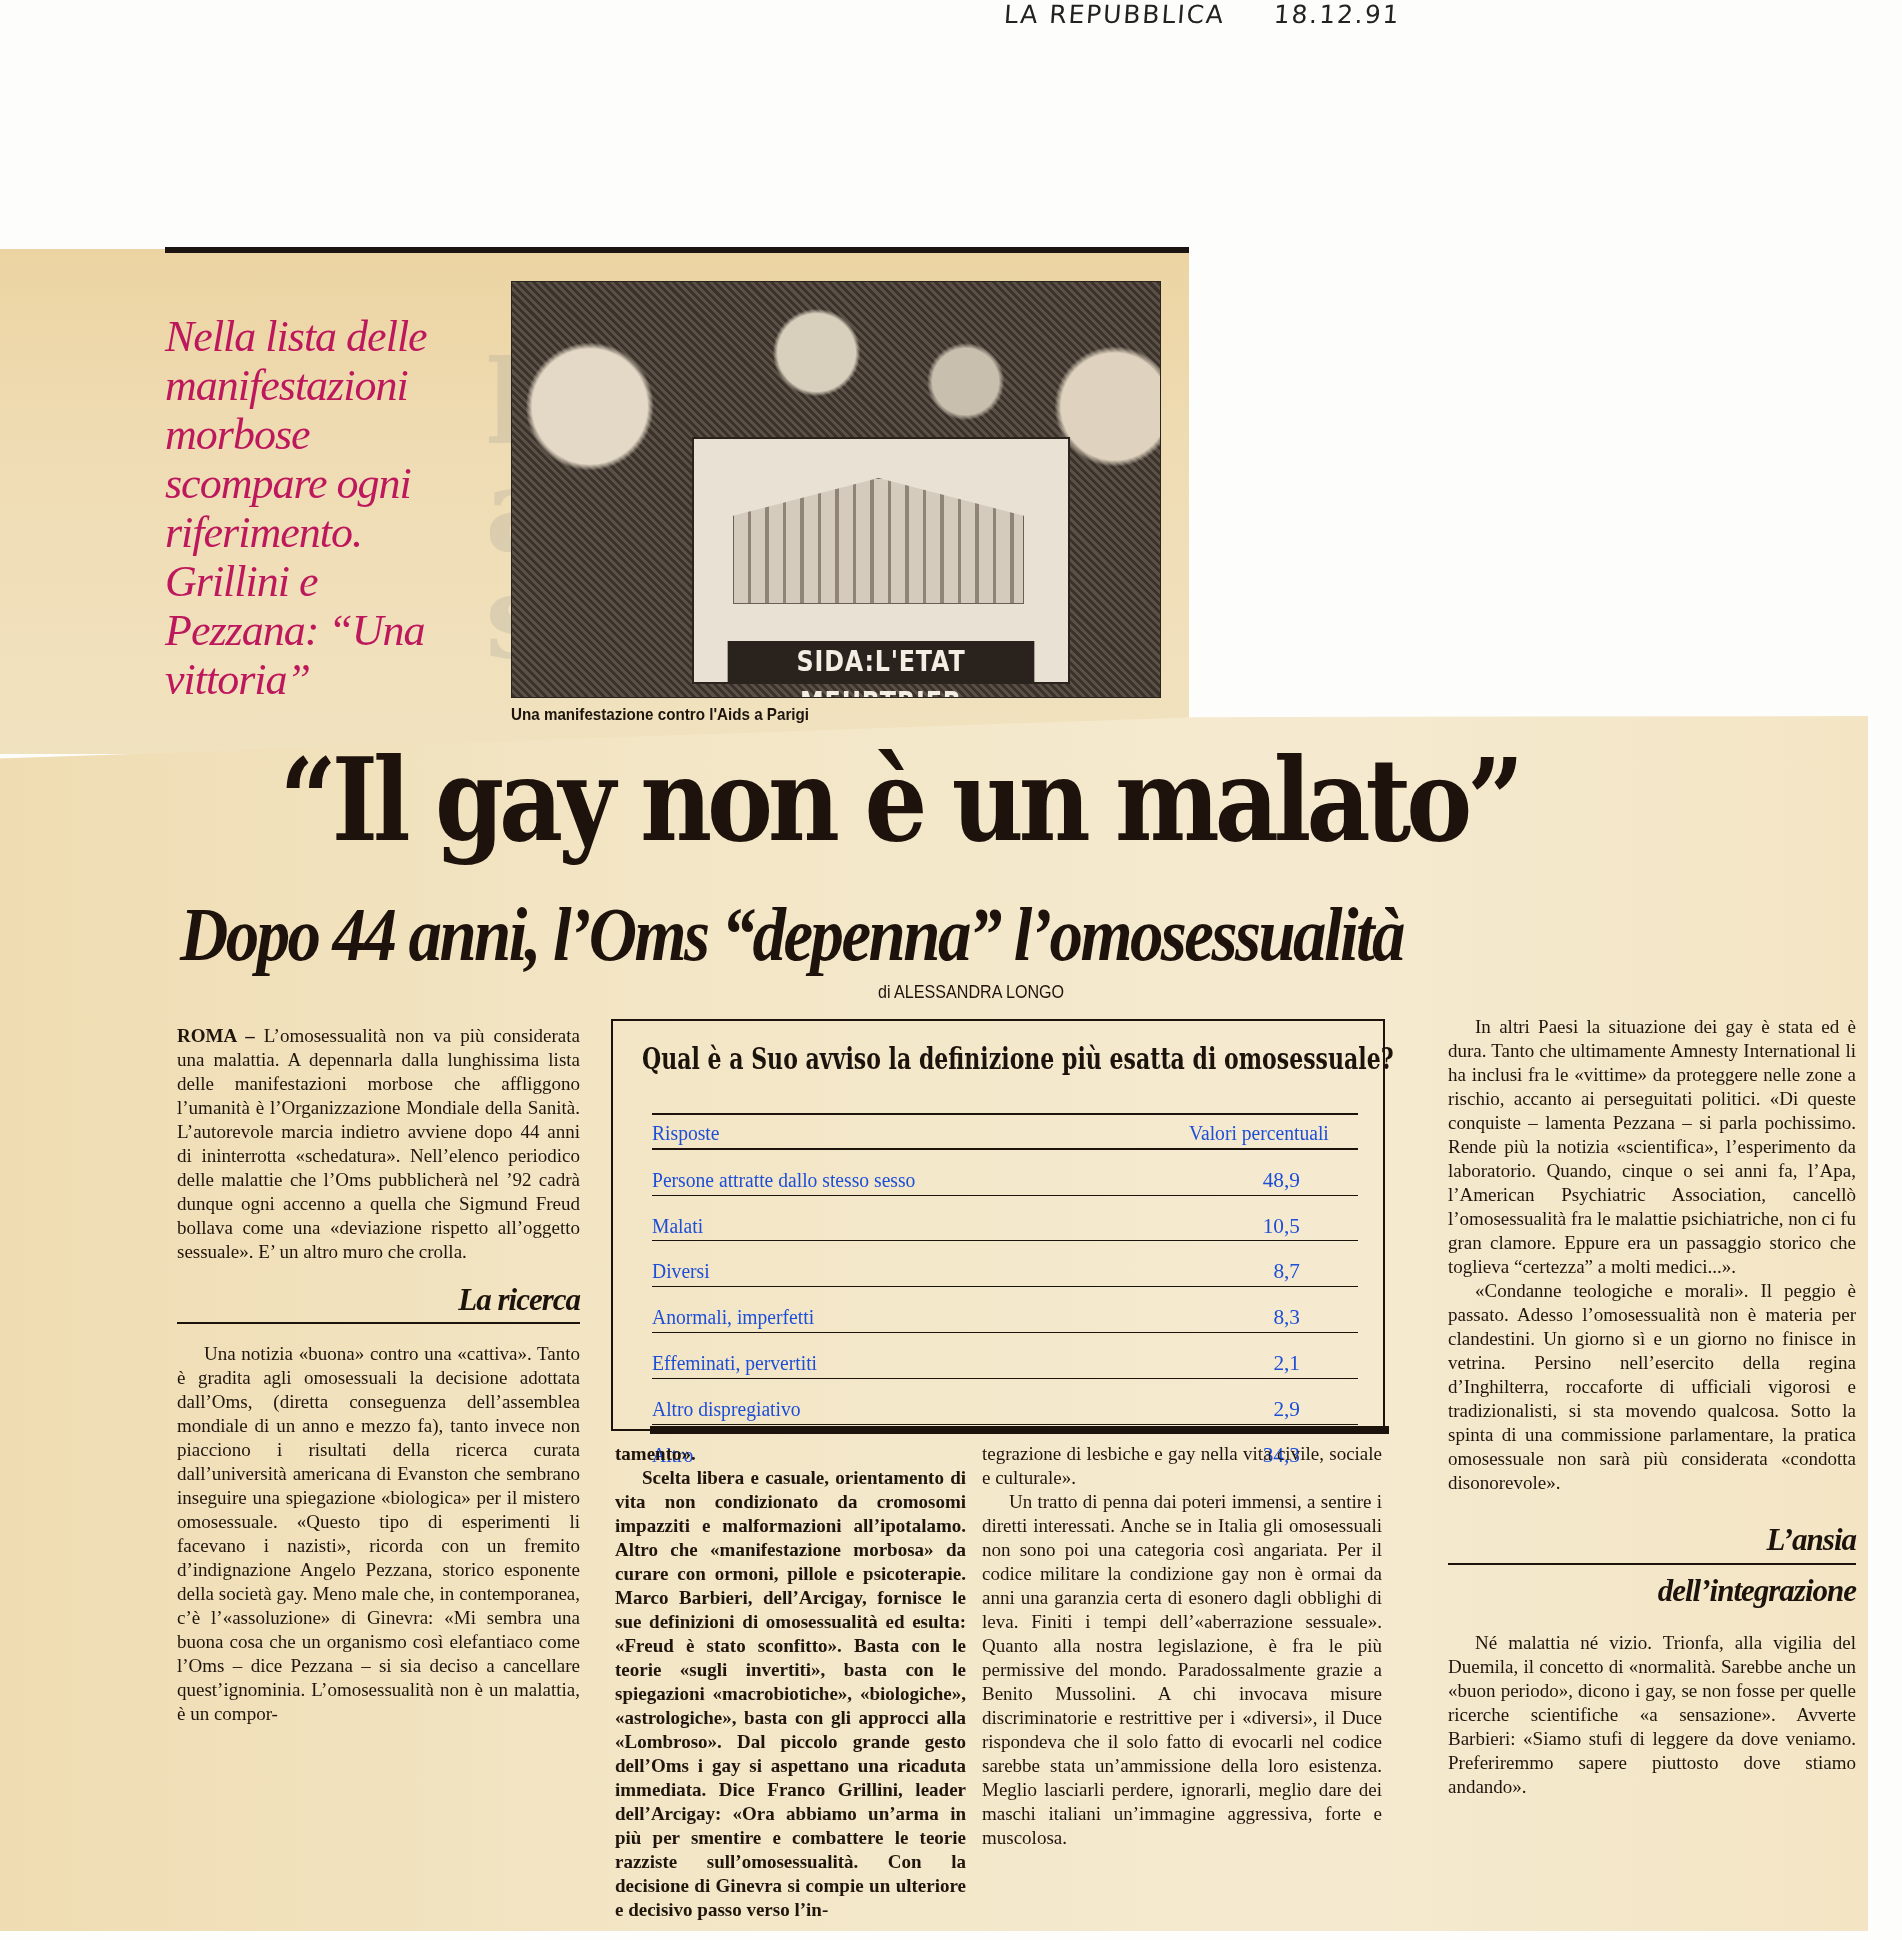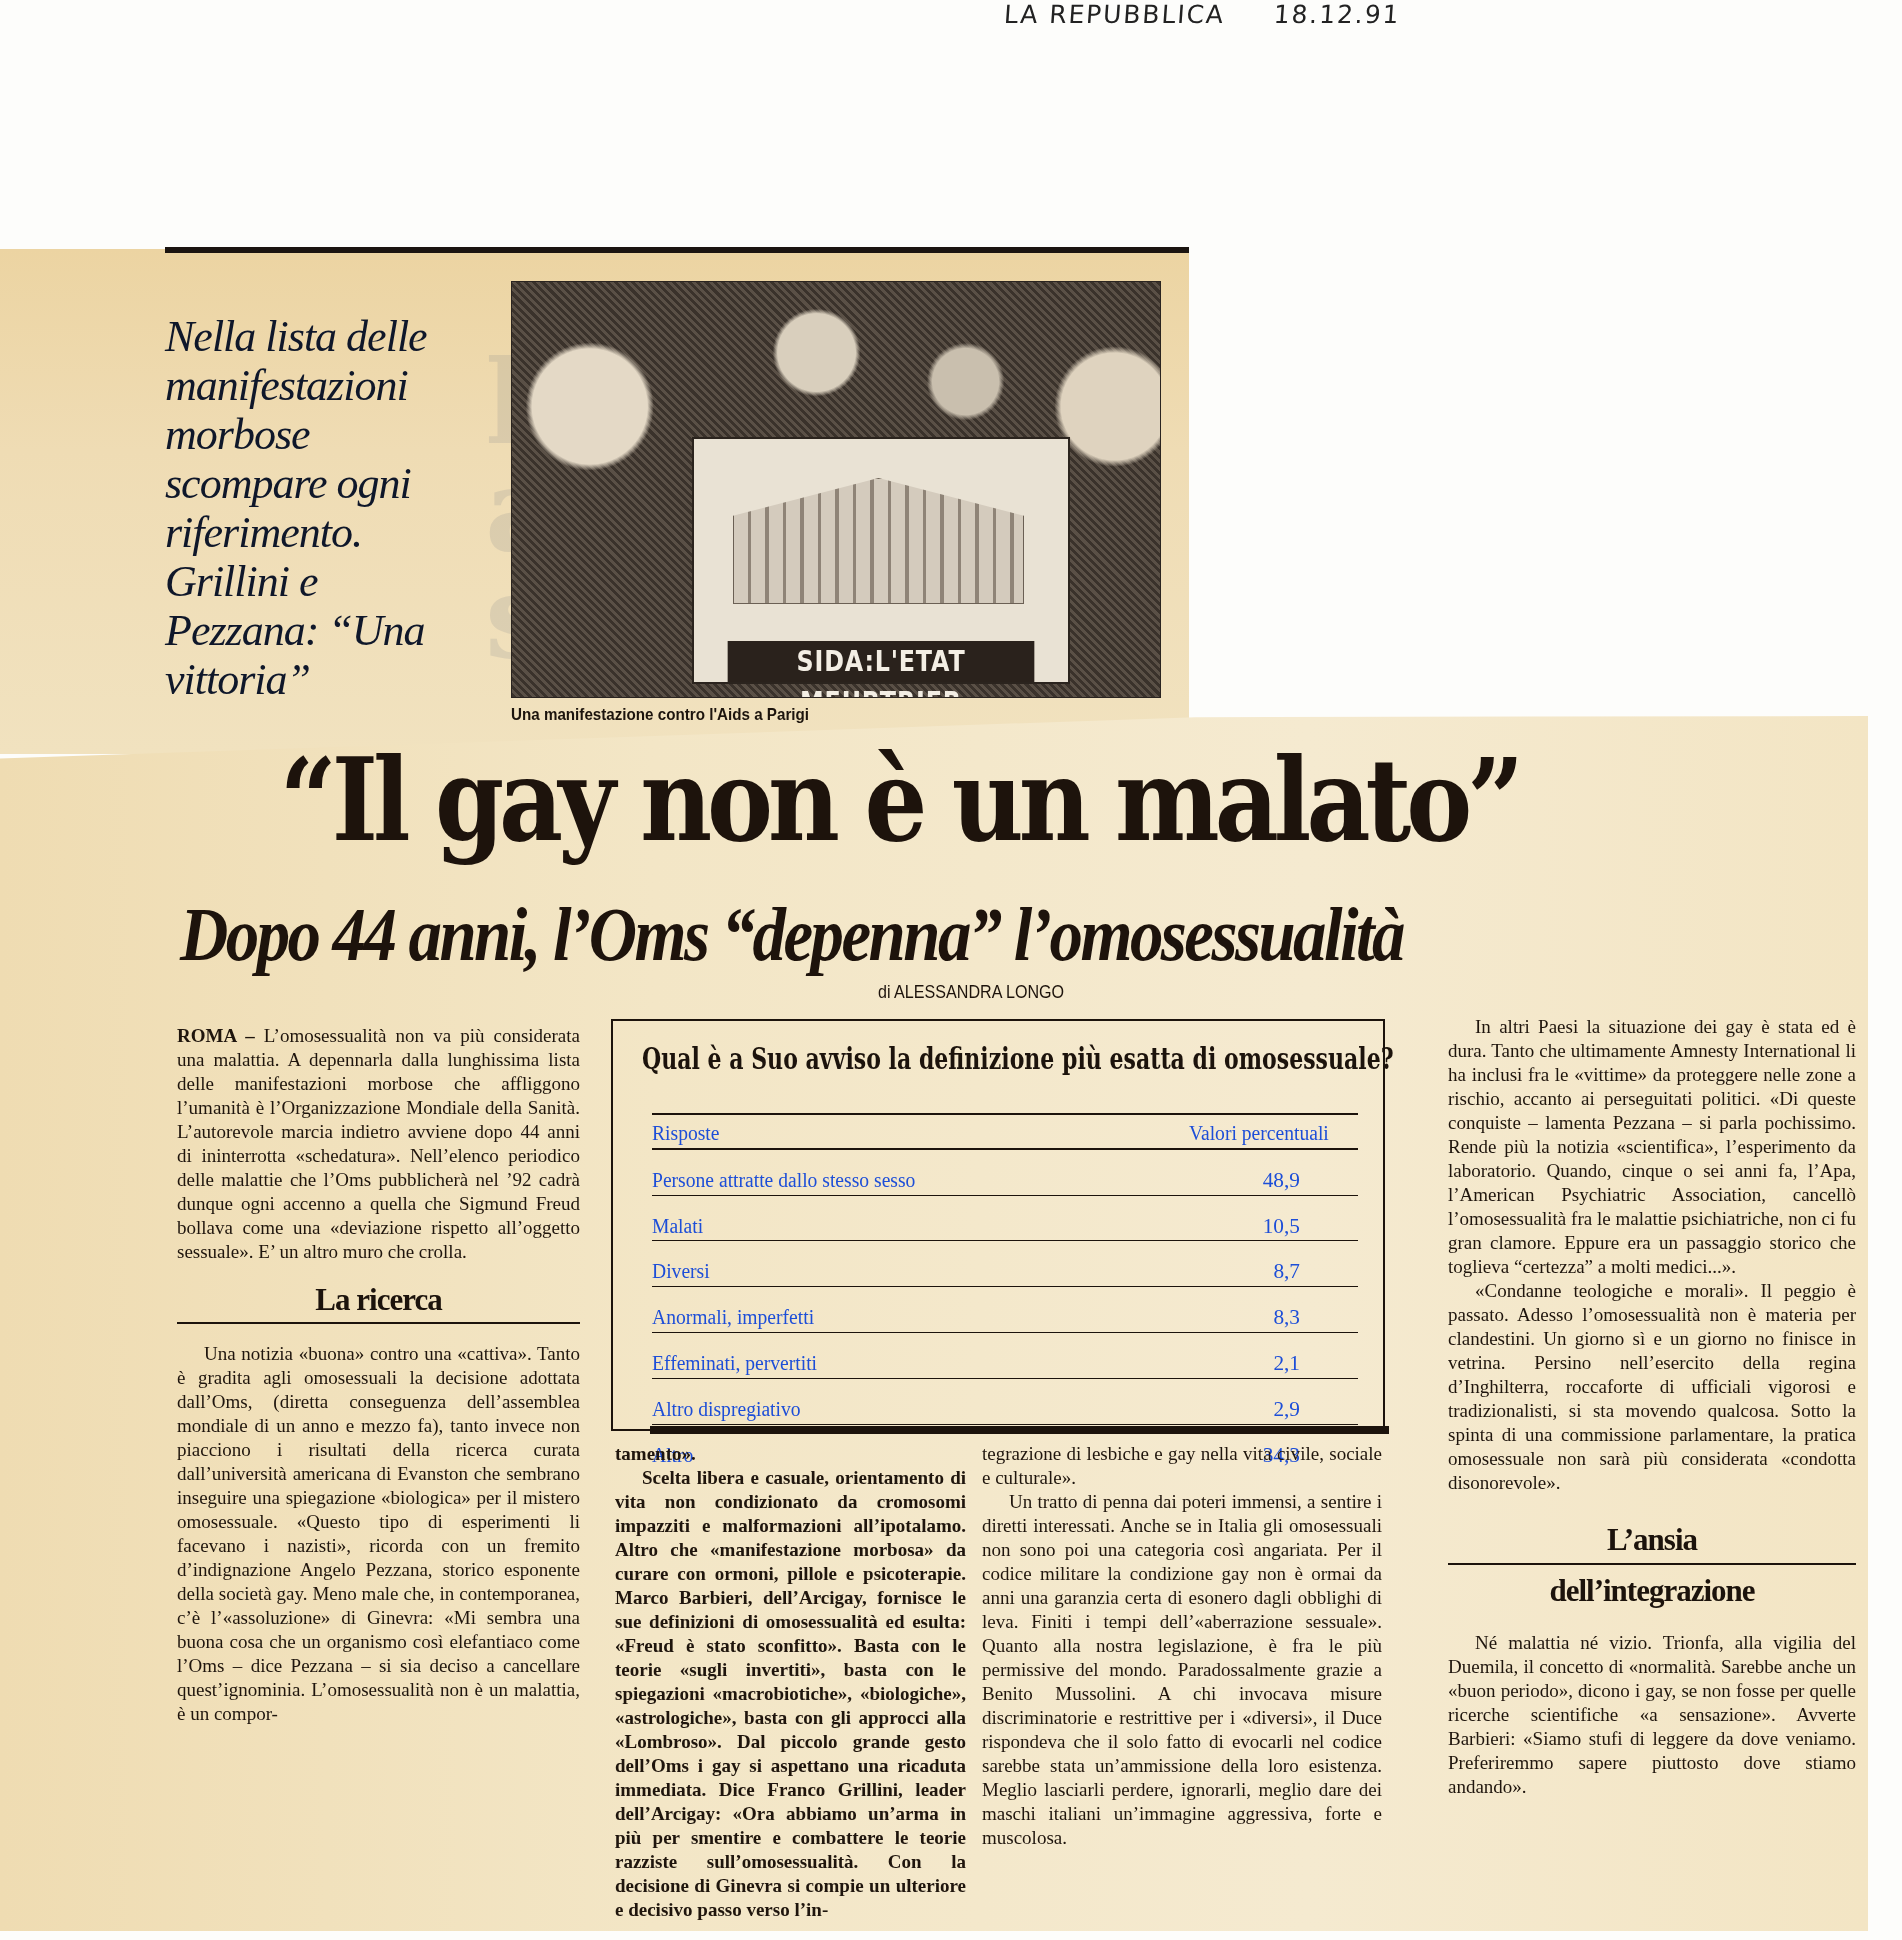--- a/index.html
+++ b/index.html
@@ -9,21 +9,21 @@
   .handwriting { position: absolute; left: 1004px; top: 0; font-family: "DejaVu Sans", sans-serif; font-size: 25px; letter-spacing: 1.9px; color: #222; transform: skewX(-4deg); }
   .handwriting span { margin-right: 39px; }
 
   
   .paper { position: absolute; background: #f2e3c0; }
   .paper-top { left: 0; top: 249px; width: 1189px; height: 505px; background: linear-gradient(180deg,#ecd4a2 0%, #efdcb4 40%, #f1e2bf 100%); }
   .paper-bottom { left: 0; top: 716px; width: 1868px; height: 1215px; background: linear-gradient(90deg,#efdcb2 0%, #f3e6c6 35%, #f5ead0 70%, #f3e5c4 100%); clip-path: polygon(0 3.5%, 64% 0.1%, 100% 0%, 100% 100%, 0 100%); }
   .top-rule { position: absolute; left: 165px; top: 247px; width: 1024px; height: 5.8px; background: #1b1410; }
   .white-gap { position: absolute; left: 1189px; top: 249px; width: 714px; height: 466px; background: #fdfdfb; }
 
-  .lead-italic { position: absolute; left: 165px; top: 312px; width: 291px; font-style: italic; font-size: 44px; line-height: 49px; color: #0f172a; letter-spacing: -1px; }
+  .lead-italic { position: absolute; left: 165px; top: 312px; width: 291px; font-style: italic; font-size: 44px; line-height: 49px; color: #be185d; letter-spacing: -1px; }
 
   .photo { position: absolute; left: 511px; top: 281px; width: 650px; height: 417px; background: #4a4036; overflow: hidden; border: 1px solid #2a2420; }
   .photo .bg { position: absolute; inset: 0; background:
       radial-gradient(circle at 12% 30%, #e4d9c6 0 9%, transparent 10%),
       radial-gradient(circle at 47% 17%, #d9cfbd 0 8%, transparent 9%),
       radial-gradient(circle at 70% 24%, #c9bfae 0 6%, transparent 7%),
       radial-gradient(circle at 93% 30%, #dfd3bf 0 8%, transparent 9%),
       repeating-linear-gradient(45deg,#3a322b 0 2.9px,#5a5046 2.9px 5.8px); }
   .photo .sign { position: absolute; left: 180px; top: 155px; width: 378px; height: 247px; background: #e9e2d4; border: 2.9px solid #2b241e; }
   .photo .sign .building { position: absolute; left: 39px; top: 39px; width: 291px; height: 126px; border: 1.9px solid #6b6054; background: repeating-linear-gradient(90deg,#d4cbbd 0 13.6px,#8f8477 13.6px 17.5px); clip-path: polygon(0 30%, 50% 0, 100% 30%, 100% 100%, 0 100%); }
@@ -36,21 +36,21 @@
 
   .col { position: absolute; font-size: 19px; line-height: 24px; text-align: justify; color: #1f150d; font-family: "Liberation Serif", serif; }
   .col p { text-indent: 0; }
   .col p.ind { text-indent: 27px; }
   .col1 { left: 177px; top: 1024px; width: 403px; }
   .col2 { left: 615px; top: 1442px; width: 351px; font-weight: bold; }
   .col3 { left: 982px; top: 1442px; width: 400px; }
   .col4 { left: 1448px; top: 1015px; width: 408px; }
   .bold-start { font-weight: bold; }
 
-  .subtitle { text-align: center; font-weight: bold; font-size: 31px; line-height: 39px; color: #1c130c; margin: 15.5px 0 0 0; letter-spacing: -1px; }
+  .subtitle { text-align: right; font-style: italic; font-weight: bold; font-size: 31px; line-height: 39px; color: #1c130c; margin: 15.5px 0 0 0; letter-spacing: -1px; }
   .subtitle-rule { height: 1.9px; background: #1c130c; margin: 3.9px 0 5.8px 0; }
   .subtitle + .subtitle-rule + .subtitle { margin-top: 0; }
 
   .poll-box { position: absolute; left: 611px; top: 1019px; width: 774px; height: 412px; border: 2.9px solid #1c130c; border-right-width: 2.9px; background: transparent; }
   .poll-shadow { position: absolute; left: 650px; top: 1426px; width: 739px; height: 7.8px; background: #1c130c; }
   .poll-title { position: absolute; left: 29px; top: 21.3px; font-family: "DejaVu Serif", serif; font-weight: bold; font-size: 29px; color: #1c130c; transform: scaleX(0.76); transform-origin: left; white-space: nowrap; }
   .poll-table { position: absolute; left: 39px; top: 92px; width: 706px; border-collapse: collapse; font-family: Liberation Serif, serif; color: #1d4ed8; }
   .poll-table thead tr { border-top: 2.9px solid #1c130c; border-bottom: 2.9px solid #1c130c; }
   .poll-table th { font-weight: normal; font-size: 21.3px; text-align: left; padding: 5.8px 0 1.9px 0; height: 33px; vertical-align: bottom; }
   .poll-table th.val { text-align: right; padding-right: 17.5px; vertical-align: top; }

